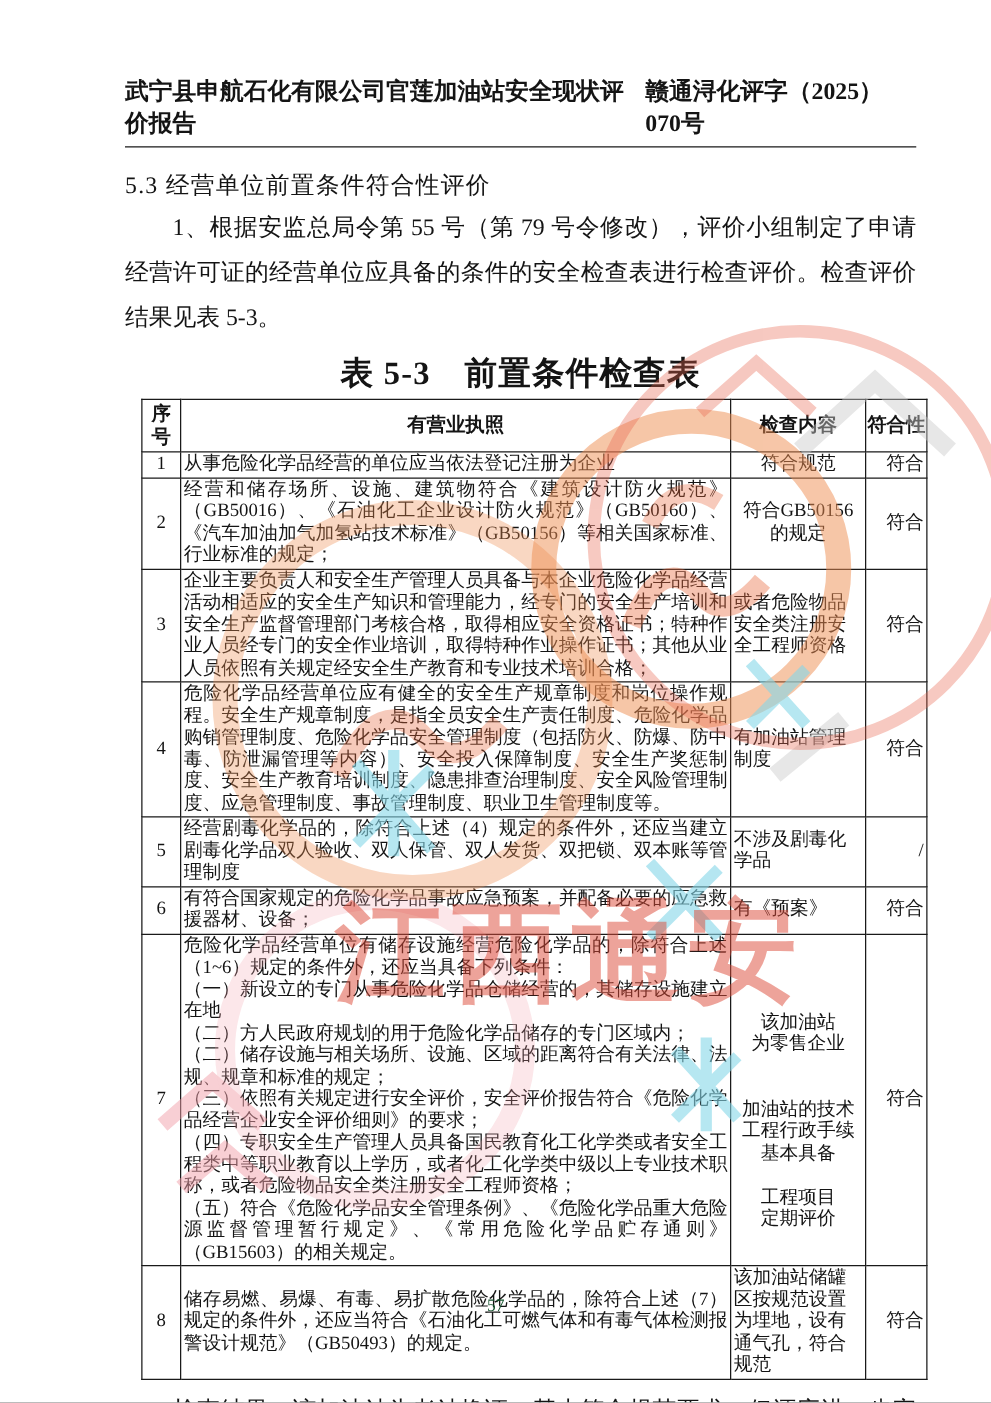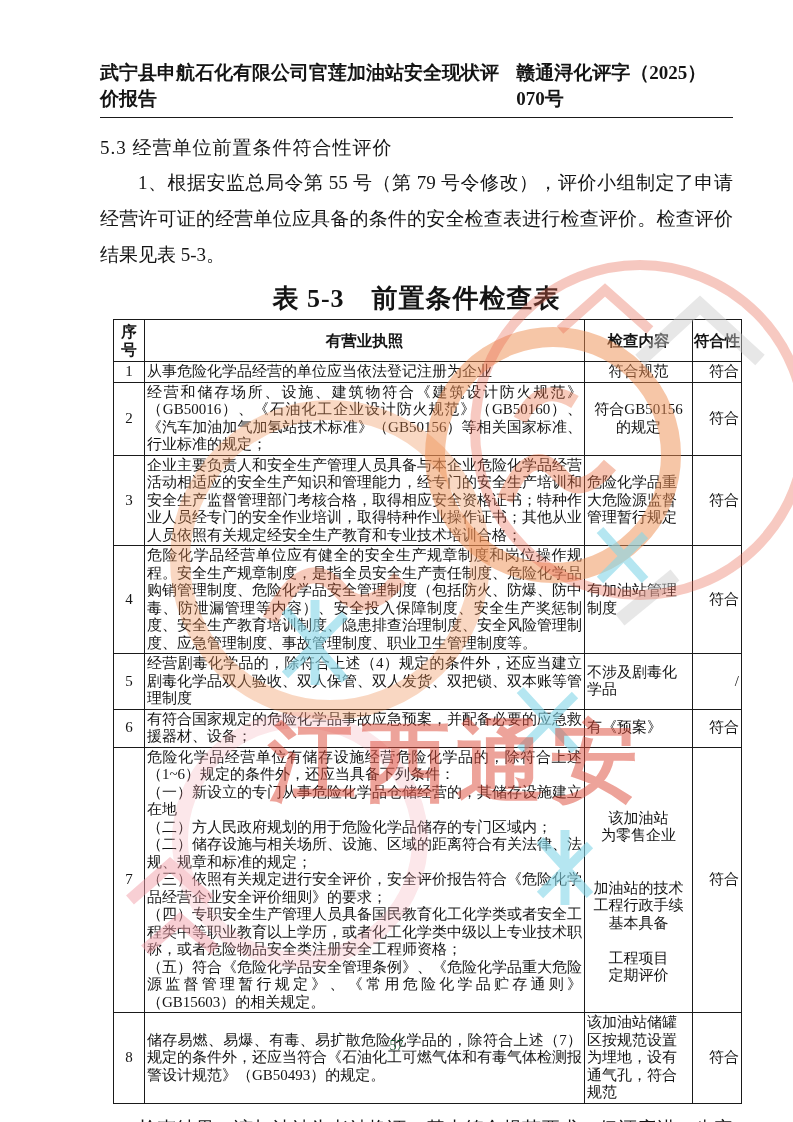--- a/index.html
+++ b/index.html
@@ -115,21 +115,21 @@
           </tr>
           <tr>
             <td class="c-no">2</td>
             <td class="c-content">经营和储存场所、设施、建筑物符合《建筑设计防火规范》（GB50016）、《石油化工企业设计防火规范》（GB50160）、《汽车加油加气加氢站技术标准》（GB50156）等相关国家标准、行业标准的规定；</td>
             <td class="c-sit center">符合GB50156的规定</td>
             <td class="c-conf">符合</td>
           </tr>
           <tr>
             <td class="c-no">3</td>
             <td class="c-content">企业主要负责人和安全生产管理人员具备与本企业危险化学品经营活动相适应的安全生产知识和管理能力，经专门的安全生产培训和安全生产监督管理部门考核合格，取得相应安全资格证书；特种作业人员经专门的安全作业培训，取得特种作业操作证书；其他从业人员依照有关规定经安全生产教育和专业技术培训合格；</td>
-            <td class="c-sit">危险化学品重大危险源监督管理暂行规定</td>
+            <td class="c-sit">或者危险物品安全类注册安全工程师资格</td>
             <td class="c-conf">符合</td>
           </tr>
           <tr>
             <td class="c-no">4</td>
             <td class="c-content">危险化学品经营单位应有健全的安全生产规章制度和岗位操作规程。安全生产规章制度，是指全员安全生产责任制度、危险化学品购销管理制度、危险化学品安全管理制度（包括防火、防爆、防中毒、防泄漏管理等内容）、安全投入保障制度、安全生产奖惩制度、安全生产教育培训制度、隐患排查治理制度、安全风险管理制度、应急管理制度、事故管理制度、职业卫生管理制度等。</td>
             <td class="c-sit">有加油站管理制度</td>
             <td class="c-conf">符合</td>
           </tr>
           <tr>
             <td class="c-no">5</td>

